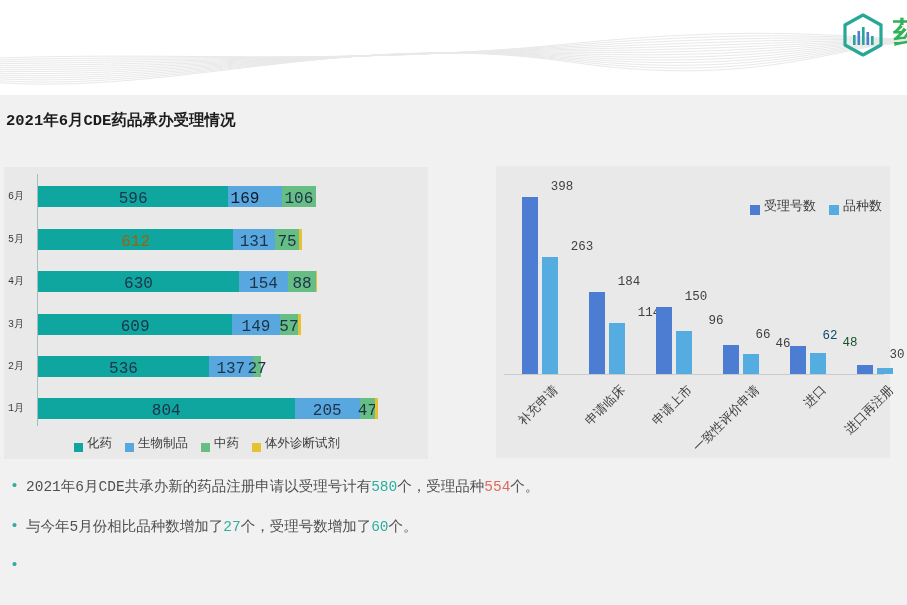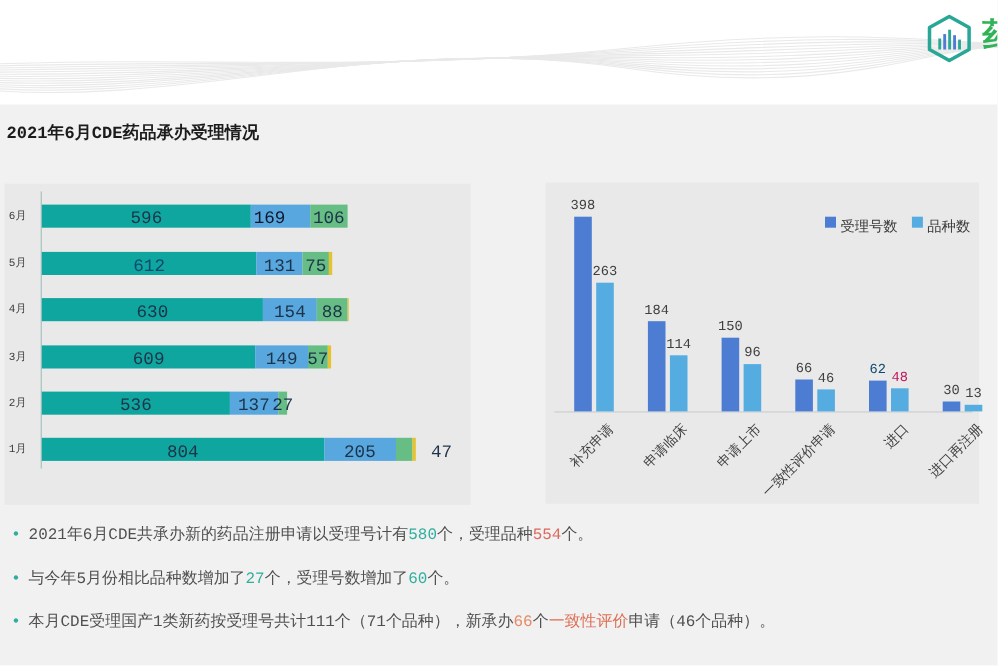--- a/index.html
+++ b/index.html
@@ -8,24 +8,24 @@
   .header{position:absolute;left:0;top:0;width:907px;height:95px;background:#ffffff;overflow:hidden;}
   .logo{position:absolute;top:12px;right:-16px;display:flex;align-items:center;}
   .logo-char{font-size:30px;font-weight:bold;color:#2fb357;margin-left:7px;line-height:1;}
   .chart-title{position:absolute;font-size:15.5px;font-weight:bold;color:#1c1c1c;white-space:nowrap;}
   .plot{position:absolute;background:#e9e9ea;}
   .axis-line{position:absolute;width:1px;background:#a3bfbc;}
   .hseg{position:absolute;}
   .seg-label{position:absolute;font-size:16px;color:#1d3349;transform:translateX(-50%);white-space:nowrap;}
   .cat-label{position:absolute;font-size:10px;color:#3b3b3b;white-space:nowrap;}
   .legend{position:absolute;display:flex;align-items:center;gap:13px;font-size:12.5px;color:#3a3a3a;white-space:nowrap;}
-  .legend-item{display:flex;align-items:flex-start;}
+  .legend-item{display:flex;align-items:flex-end;}
   .sw{display:inline-block;width:9px;height:9px;margin-right:4px;}
   .vbar{position:absolute;}
-  .vlabel{position:absolute;font-size:12.5px;color:#3f3f3f;transform:translateX(-50%);white-space:nowrap;}
+  .vlabel{position:absolute;font-size:12.5px;color:#3f3f3f;transform:translateX(-50%);white-space:nowrap;margin-left:32px;}
   .baseline{position:absolute;height:1px;background:#c9cccd;}
   .xlabel{position:absolute;font-size:12.5px;color:#3f3f3f;white-space:nowrap;
           transform-origin:100% 0;transform:rotate(-45deg);}
   .notes{position:absolute;left:10px;top:478px;width:888px;display:flex;flex-direction:column;gap:21px;
          font-size:14.5px;line-height:18.5px;color:#4f4f4f;}
   .note-line{display:flex;align-items:flex-start;}
   .dot{color:#2fae9d;margin-right:7px;font-size:15px;line-height:18px;}
 </style>
 </head>
 <body>
@@ -69,21 +69,21 @@
       <div class="axis-line" style="left: 33px; top: 7px; height: 252px;"></div>
       <div class="cat-label" style="left: 4px; top: 22px;">6月</div>
       <div class="hseg" style="left: 34px; top: 19px; width: 190.1px; height: 21px; background: rgb(15, 166, 160);"></div>
       <div class="seg-label" style="left: 129.1px; top: 23px; color: rgb(29, 51, 73);">596</div>
       <div class="hseg" style="left: 224.1px; top: 19px; width: 53.9px; height: 21px; background: rgb(88, 167, 223);"></div>
       <div class="seg-label" style="left: 241px; top: 23px; color: #0f172a;">169</div>
       <div class="hseg" style="left: 278px; top: 19px; width: 33.8px; height: 21px; background: rgb(102, 190, 133);"></div>
       <div class="seg-label" style="left: 294.9px; top: 23px; color: rgb(29, 51, 73);">106</div>
       <div class="cat-label" style="left: 4px; top: 65px;">5月</div>
       <div class="hseg" style="left: 34px; top: 62px; width: 195.2px; height: 21px; background: rgb(15, 166, 160);"></div>
-      <div class="seg-label" style="left: 131.6px; top: 66px; color: #0c4a6e;">612</div>
+      <div class="seg-label" style="left: 131.6px; top: 66px; color: #a16207;">612</div>
       <div class="hseg" style="left: 229.2px; top: 62px; width: 41.8px; height: 21px; background: rgb(88, 167, 223);"></div>
       <div class="seg-label" style="left: 250.1px; top: 66px; color: rgb(29, 51, 73);">131</div>
       <div class="hseg" style="left: 271px; top: 62px; width: 23.9px; height: 21px; background: rgb(102, 190, 133);"></div>
       <div class="seg-label" style="left: 283px; top: 66px; color: rgb(29, 51, 73);">75</div>
       <div class="hseg" style="left: 294.9px; top: 62px; width: 2.9px; height: 21px; background: rgb(230, 194, 47);"></div>
       <div class="cat-label" style="left: 4px; top: 107px;">4月</div>
       <div class="hseg" style="left: 34px; top: 104px; width: 201px; height: 21px; background: rgb(15, 166, 160);"></div>
       <div class="seg-label" style="left: 134.5px; top: 108px; color: rgb(29, 51, 73);">630</div>
       <div class="hseg" style="left: 235px; top: 104px; width: 49.1px; height: 21px; background: rgb(88, 167, 223);"></div>
       <div class="seg-label" style="left: 259.5px; top: 108px; color: rgb(29, 51, 73);">154</div>
@@ -104,22 +104,40 @@
       <div class="hseg" style="left: 205px; top: 189px; width: 43.7px; height: 21px; background: rgb(88, 167, 223);"></div>
       <div class="seg-label" style="left: 226.8px; top: 193px; color: rgb(29, 51, 73);">137</div>
       <div class="hseg" style="left: 248.7px; top: 189px; width: 8.6px; height: 21px; background: rgb(102, 190, 133);"></div>
       <div class="seg-label" style="left: 253px; top: 193px; color: rgb(29, 51, 73);">27</div>
       <div class="cat-label" style="left: 4px; top: 234px;">1月</div>
       <div class="hseg" style="left: 34px; top: 231px; width: 256.5px; height: 21px; background: rgb(15, 166, 160);"></div>
       <div class="seg-label" style="left: 162.2px; top: 235px; color: rgb(29, 51, 73);">804</div>
       <div class="hseg" style="left: 290.5px; top: 231px; width: 65.4px; height: 21px; background: rgb(88, 167, 223);"></div>
       <div class="seg-label" style="left: 323.2px; top: 235px; color: rgb(29, 51, 73);">205</div>
       <div class="hseg" style="left: 355.9px; top: 231px; width: 15px; height: 21px; background: rgb(102, 190, 133);"></div>
-      <div class="seg-label" style="left: 363.4px; top: 235px; color: rgb(29, 51, 73); margin-left: 34px;">47</div>
+      <div class="seg-label" style="left: 363.4px; top: 235px; color: rgb(29, 51, 73);">47</div>
       <div class="hseg" style="left: 370.9px; top: 231px; width: 3.2px; height: 21px; background: rgb(230, 194, 47);"></div>
+      <div class="legend" style="left: 70px; top: 268px;">
+        <div class="legend-item">
+          <div class="sw" style="background: rgb(15, 166, 160); width: 9px; height: 9px;"></div>
+          <span>化药</span>
+        </div>
+        <div class="legend-item">
+          <div class="sw" style="background: rgb(88, 167, 223); width: 9px; height: 9px;"></div>
+          <span>生物制品</span>
+        </div>
+        <div class="legend-item">
+          <div class="sw" style="background: rgb(102, 190, 133); width: 9px; height: 9px;"></div>
+          <span>中药</span>
+        </div>
+        <div class="legend-item">
+          <div class="sw" style="background: rgb(230, 194, 47); width: 9px; height: 9px;"></div>
+          <span>体外诊断试剂</span>
+        </div>
+      </div>
     </div>
 
   <div class="plot" id="right-plot" style="left:496px;top:166px;width:394px;height:292px;">
       <div class="baseline" style="left: 8px; top: 208px; width: 380px;"></div>
       <div class="vbar" style="left: 26px; top: 31px; width: 16px; height: 177px; background: rgb(77, 125, 211);"></div>
       <div class="vlabel" style="left: 34px; top: 14px; color: rgb(63, 63, 63);">398</div>
       <div class="vbar" style="left: 46px; top: 91px; width: 16px; height: 117px; background: rgb(85, 172, 225);"></div>
       <div class="vlabel" style="left: 54px; top: 74px; color: rgb(63, 63, 63);">263</div>
       <div class="xlabel" style="right: 340px; top: 216px;">补充申请</div>
       <div class="vbar" style="left: 93px; top: 126.2px; width: 16px; height: 81.8px; background: rgb(77, 125, 211);"></div>
@@ -133,21 +151,21 @@
       <div class="vlabel" style="left: 188px; top: 148.3px; color: rgb(63, 63, 63);">96</div>
       <div class="xlabel" style="right: 206px; top: 216px;">申请上市</div>
       <div class="vbar" style="left: 227px; top: 178.6px; width: 16px; height: 29.4px; background: rgb(77, 125, 211);"></div>
       <div class="vlabel" style="left: 235px; top: 161.6px; color: rgb(63, 63, 63);">66</div>
       <div class="vbar" style="left: 247px; top: 187.5px; width: 16px; height: 20.5px; background: rgb(85, 172, 225);"></div>
       <div class="vlabel" style="left: 255px; top: 170.5px; color: rgb(63, 63, 63);">46</div>
       <div class="xlabel" style="right: 139px; top: 216px;">一致性评价申请</div>
       <div class="vbar" style="left: 294px; top: 180.4px; width: 16px; height: 27.6px; background: rgb(77, 125, 211);"></div>
       <div class="vlabel" style="left: 302px; top: 163.4px; color: #0c4a6e;">62</div>
       <div class="vbar" style="left: 314px; top: 186.7px; width: 16px; height: 21.3px; background: rgb(85, 172, 225);"></div>
-      <div class="vlabel" style="left: 322px; top: 169.7px; color: #be185d; text-align: right;">48</div>
+      <div class="vlabel" style="left: 322px; top: 169.7px; color: #14532d; text-align: right;">48</div>
       <div class="xlabel" style="right: 72px; top: 216px;">进口</div>
       <div class="vbar" style="left: 361px; top: 199.1px; width: 16px; height: 8.9px; background: rgb(77, 125, 211);"></div>
       <div class="vlabel" style="left: 369px; top: 182.1px; color: rgb(63, 63, 63);">30</div>
       <div class="vbar" style="left: 381px; top: 202.2px; width: 16px; height: 5.8px; background: rgb(85, 172, 225);"></div>
       <div class="vlabel" style="left: 389px; top: 185.2px; color: rgb(63, 63, 63);">13</div>
       <div class="xlabel" style="right: 5px; top: 216px;">进口再注册</div>
       <div class="legend" style="right: 8px; top: 31px; font-size: 13px;">
         <div class="legend-item">
           <div class="sw" style="background: rgb(77, 125, 211); width: 10px; height: 10px;"></div>
           <span>受理号数</span>
@@ -163,17 +181,16 @@
       <div class="note-line">
         <span class="dot" style="color: rgb(47, 174, 157);">•</span>
         <span><span style="color: rgb(79, 79, 79);">2021年6月CDE共承办新的药品注册申请以受理号计有</span><span style="color: rgb(47, 174, 157);">580</span><span style="color: rgb(79, 79, 79);">个，受理品种</span><span style="color: rgb(219, 106, 95);">554</span><span style="color: rgb(79, 79, 79);">个。</span></span>
       </div>
       <div class="note-line">
         <span class="dot" style="color: rgb(47, 174, 157);">•</span>
         <span><span style="color: rgb(79, 79, 79);">与今年5月份相比品种数增加了</span><span style="color: rgb(47, 174, 157);">27</span><span style="color: rgb(79, 79, 79);">个，受理号数增加了</span><span style="color: rgb(47, 174, 157);">60</span><span style="color: rgb(79, 79, 79);">个。</span></span>
       </div>
       <div class="note-line">
         <span class="dot" style="color: rgb(47, 174, 157);">•</span>
-        <span><span style="color: rgb(79, 79, 79);">本月CDE受理国产1类新药按受理号共计111个（71个品种），新承办</span><span style="color: rgb(229, 138, 100);">66</span><span style="color: rgb(79, 79, 79);">个</span><span style="color: rgb(221, 111, 85);">一致性评价</span><span style="color: rgb(79, 79, 79);">申请（46个品种）。</span></span>
       </div>
     </div>
 
 </div>
 
 </body></html>

